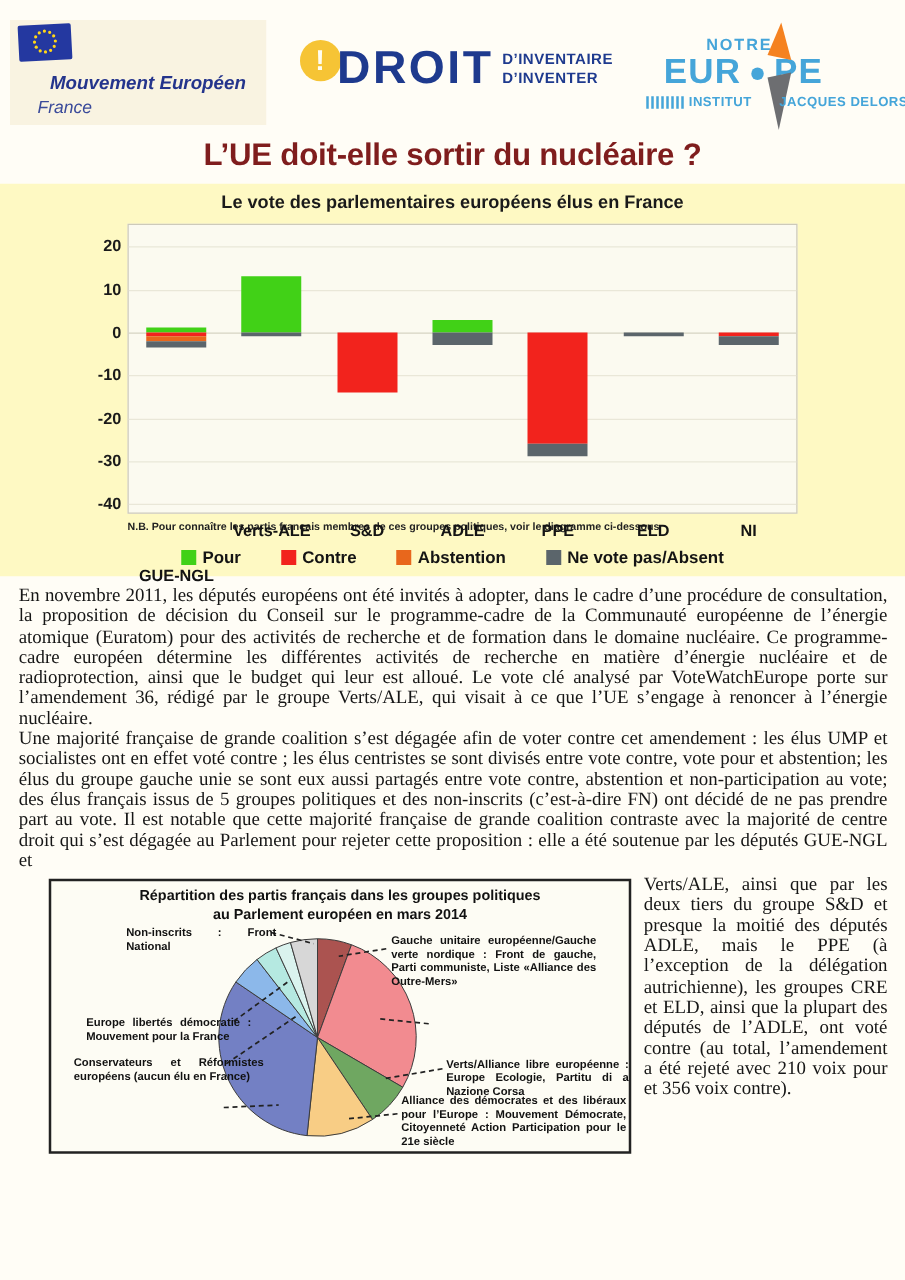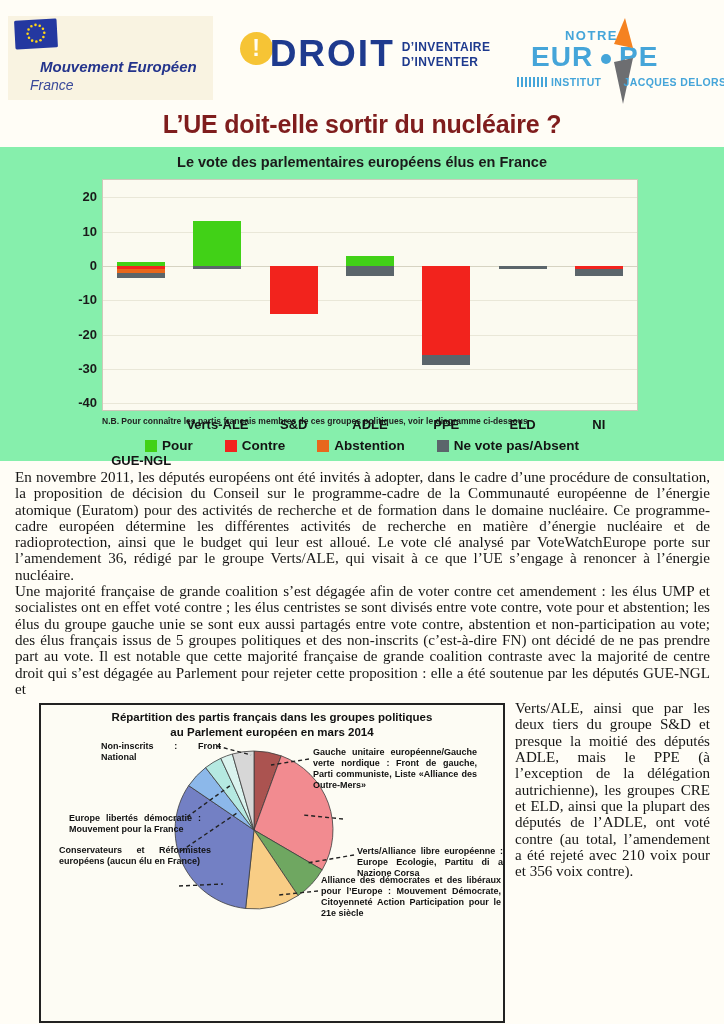--- a/index.html
+++ b/index.html
@@ -31,41 +31,41 @@
   .ne-bottom { position:absolute; top:60px; left:0; font-size:10.5px; font-weight:800; letter-spacing:0.4px; color:#45a5d9; display:flex; align-items:center; gap:4px; white-space:nowrap; }
   .ne-bars { display:inline-flex; gap:2px; }
   .ne-bars i { display:block; width:2px; height:10px; background:#45a5d9; }
   .ne-gap { display:inline-block; width:14px; }
   .ne-needle { position:absolute; left:84px; top:0; }
 
   
   .title { margin:10px 0 0 0; text-align:center; font-size:25px; font-weight:800; color:#7f1d1d; letter-spacing:-0.2px; }
 
   
-  .chart-section { background:#86efac; margin-top:8px; padding:5px 0 8px 0; }
+  .chart-section { background:#fef9c3; margin-top:8px; padding:5px 0 8px 0; }
   .chart-title { margin:2px 0 9px 0; text-align:center; font-size:14.5px; font-weight:800; color:#1a1a1a; }
   .bar-wrap { position:relative; width:534px; height:230px; margin-left:102px; margin-bottom:27px; background:#fbfaf0; border:1px solid #cdcaba; }
   .ytick { position:absolute; left:-42px; width:36px; text-align:right; font-weight:800; font-size:13px; color:#1a1a1a; }
   .grid { position:absolute; left:0; right:0; height:1px; background:#e9e7d8; }
   .grid.zero { background:#d6d3c2; }
   .seg { position:absolute; }
   .xlabel { position:absolute; top:237px; font-weight:800; font-size:13px; text-align:center; color:#141414; }
   .nb-note { margin-left:102px; margin-top:-22px; font-size:8.5px; font-weight:700; color:#222; }
   .legend { display:flex; justify-content:center; align-items:center; gap:32px; margin-top:12px; }
   .legend-item { display:flex; align-items:center; gap:5px; font-weight:800; font-size:13.5px; color:#141414; }
   .legend-swatch { width:12px; height:12px; }
 
   
   .body-text { padding:8px 14px 0 15px; font-family:"Liberation Serif", serif; font-size:15.1px; line-height:16.3px; text-align:justify; color:#161616; }
   .para { margin:0; }
   .bottom { margin-top:3px; }
   .bottom::after { content:""; display:block; clear:both; }
 
   
-  .pie-box { float:left; width:466px; height:320px; margin:3px 10px 0 24px; border:2px solid #222; box-sizing:border-box; position:relative; background:#fdfcf4; font-family:"Liberation Sans", sans-serif; }
+  .pie-box { float:left; width:466px; height:220px; margin:3px 10px 0 24px; border:2px solid #222; box-sizing:border-box; position:relative; background:#fdfcf4; font-family:"Liberation Sans", sans-serif; }
   .pie-title { position:relative; z-index:2; text-align:center; font-weight:800; font-size:11.5px; line-height:1.3; color:#111; margin-top:5px; }
   #pie-svg { position:absolute; left:0; top:0; z-index:1; }
   .pie-label { position:absolute; z-index:3; font-weight:700; font-size:9px; line-height:1.2; color:#111; }
   .pl-ni    { left:60px;  top:36px;  width:120px; }
   .pl-gue   { left:272px; top:42px;  width:164px; }
   .pl-sd    { left:305px; top:104px; width:158px; }
   .pl-verts { left:316px; top:141px; width:146px; }
   .pl-adle  { left:280px; top:170px; width:180px; }
   .pl-eld   { left:28px;  top:108px; width:132px; }
   .pl-cre   { left:18px;  top:140px; width:152px; }

